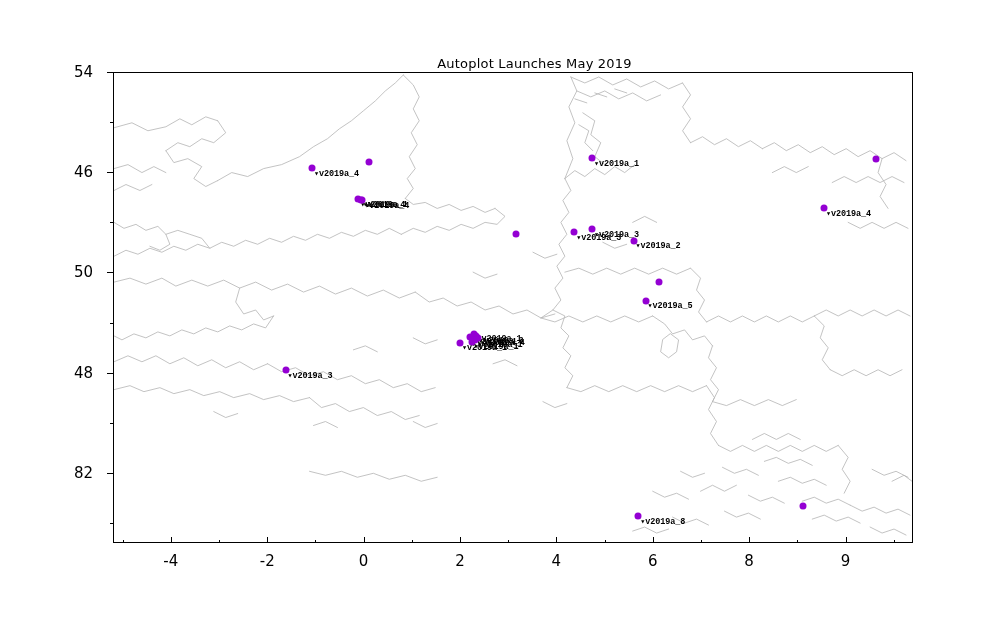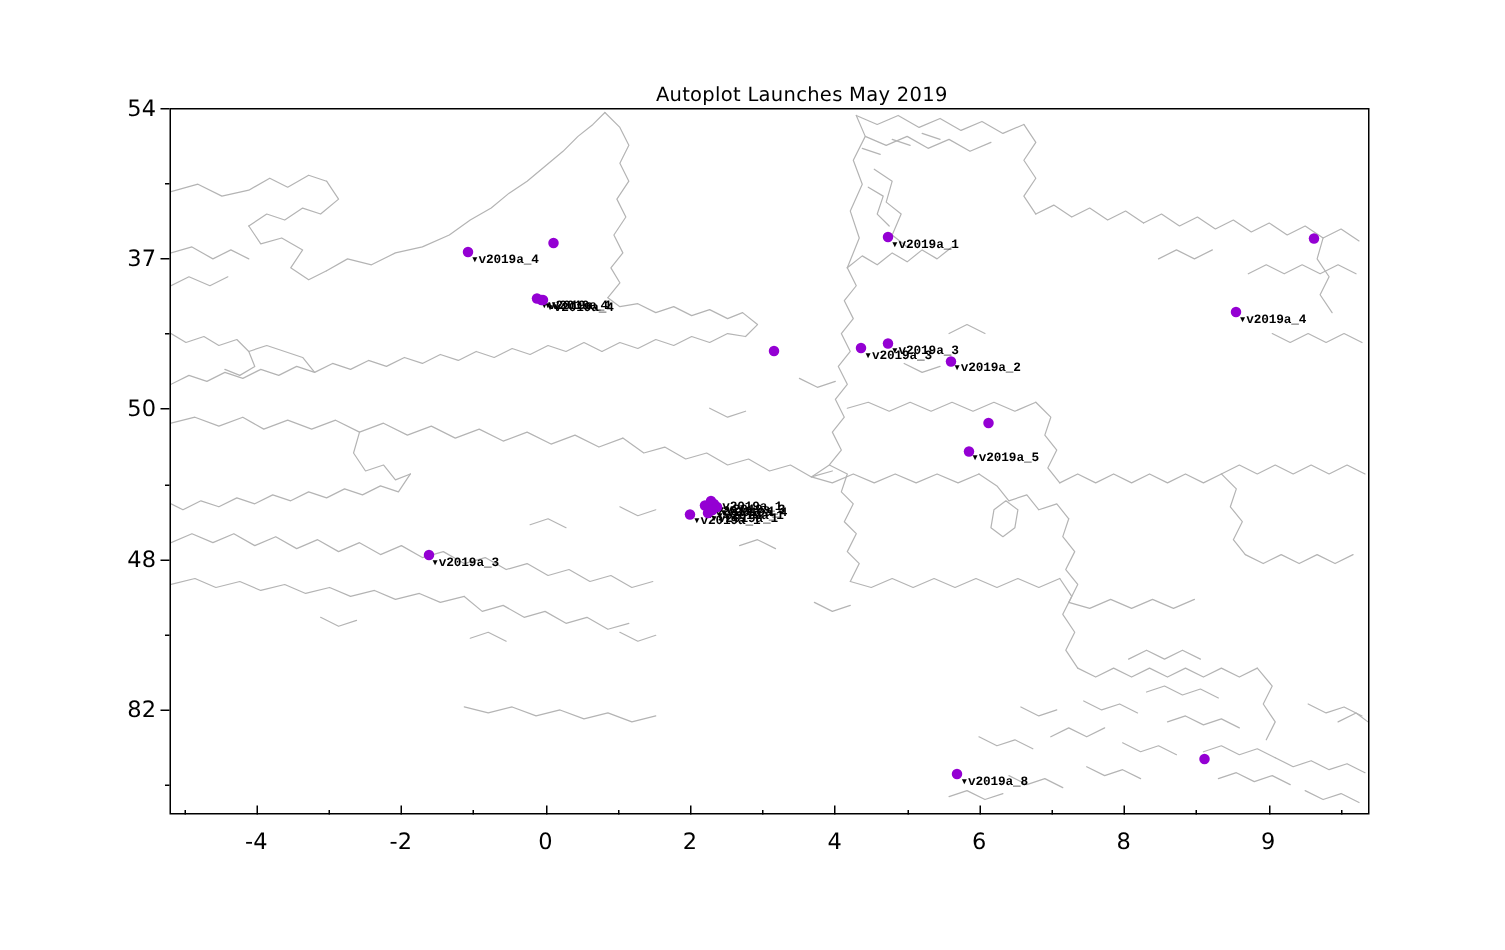--- a/index.html
+++ b/index.html
@@ -88,21 +88,21 @@
     position: absolute;
     top: -6px;
     height: 6px;
     width: 0;
     border-left: 1.2px solid #000000;
   }
   .tick-x.minor { top: -3.5px; height: 3.5px; }
   .ticklabel-y {
     position: absolute;
     right: 100%;
-    margin-right: 9px;
+    margin-right: 20px;
     transform: translateY(-50%);
     font-size: 15px;
     color: #000000;
     white-space: nowrap;
     font-family: "DejaVu Sans", sans-serif;
   }
   .ticklabel-x {
     position: absolute;
     top: 9px;
     transform: translateX(-50%);
@@ -324,21 +324,21 @@
       <div class="tickwrap-y" style="top: 300.638px;">
         <div class="tick-y"></div>
         <div class="ticklabel-y">48</div>
       </div>
       <div class="tickwrap-y" style="top: 200.426px;">
         <div class="tick-y"></div>
         <div class="ticklabel-y">50</div>
       </div>
       <div class="tickwrap-y" style="top: 100.213px;">
         <div class="tick-y"></div>
-        <div class="ticklabel-y">37</div>
+        <div class="ticklabel-y">46</div>
       </div>
       <div class="tickwrap-y" style="top: 0px;">
         <div class="tick-y"></div>
         <div class="ticklabel-y">54</div>
       </div>
       <div class="tickwrap-y" style="top: 450.957px;">
         <div class="tick-y minor"></div>
       </div>
       <div class="tickwrap-y" style="top: 350.745px;">
         <div class="tick-y minor"></div>

